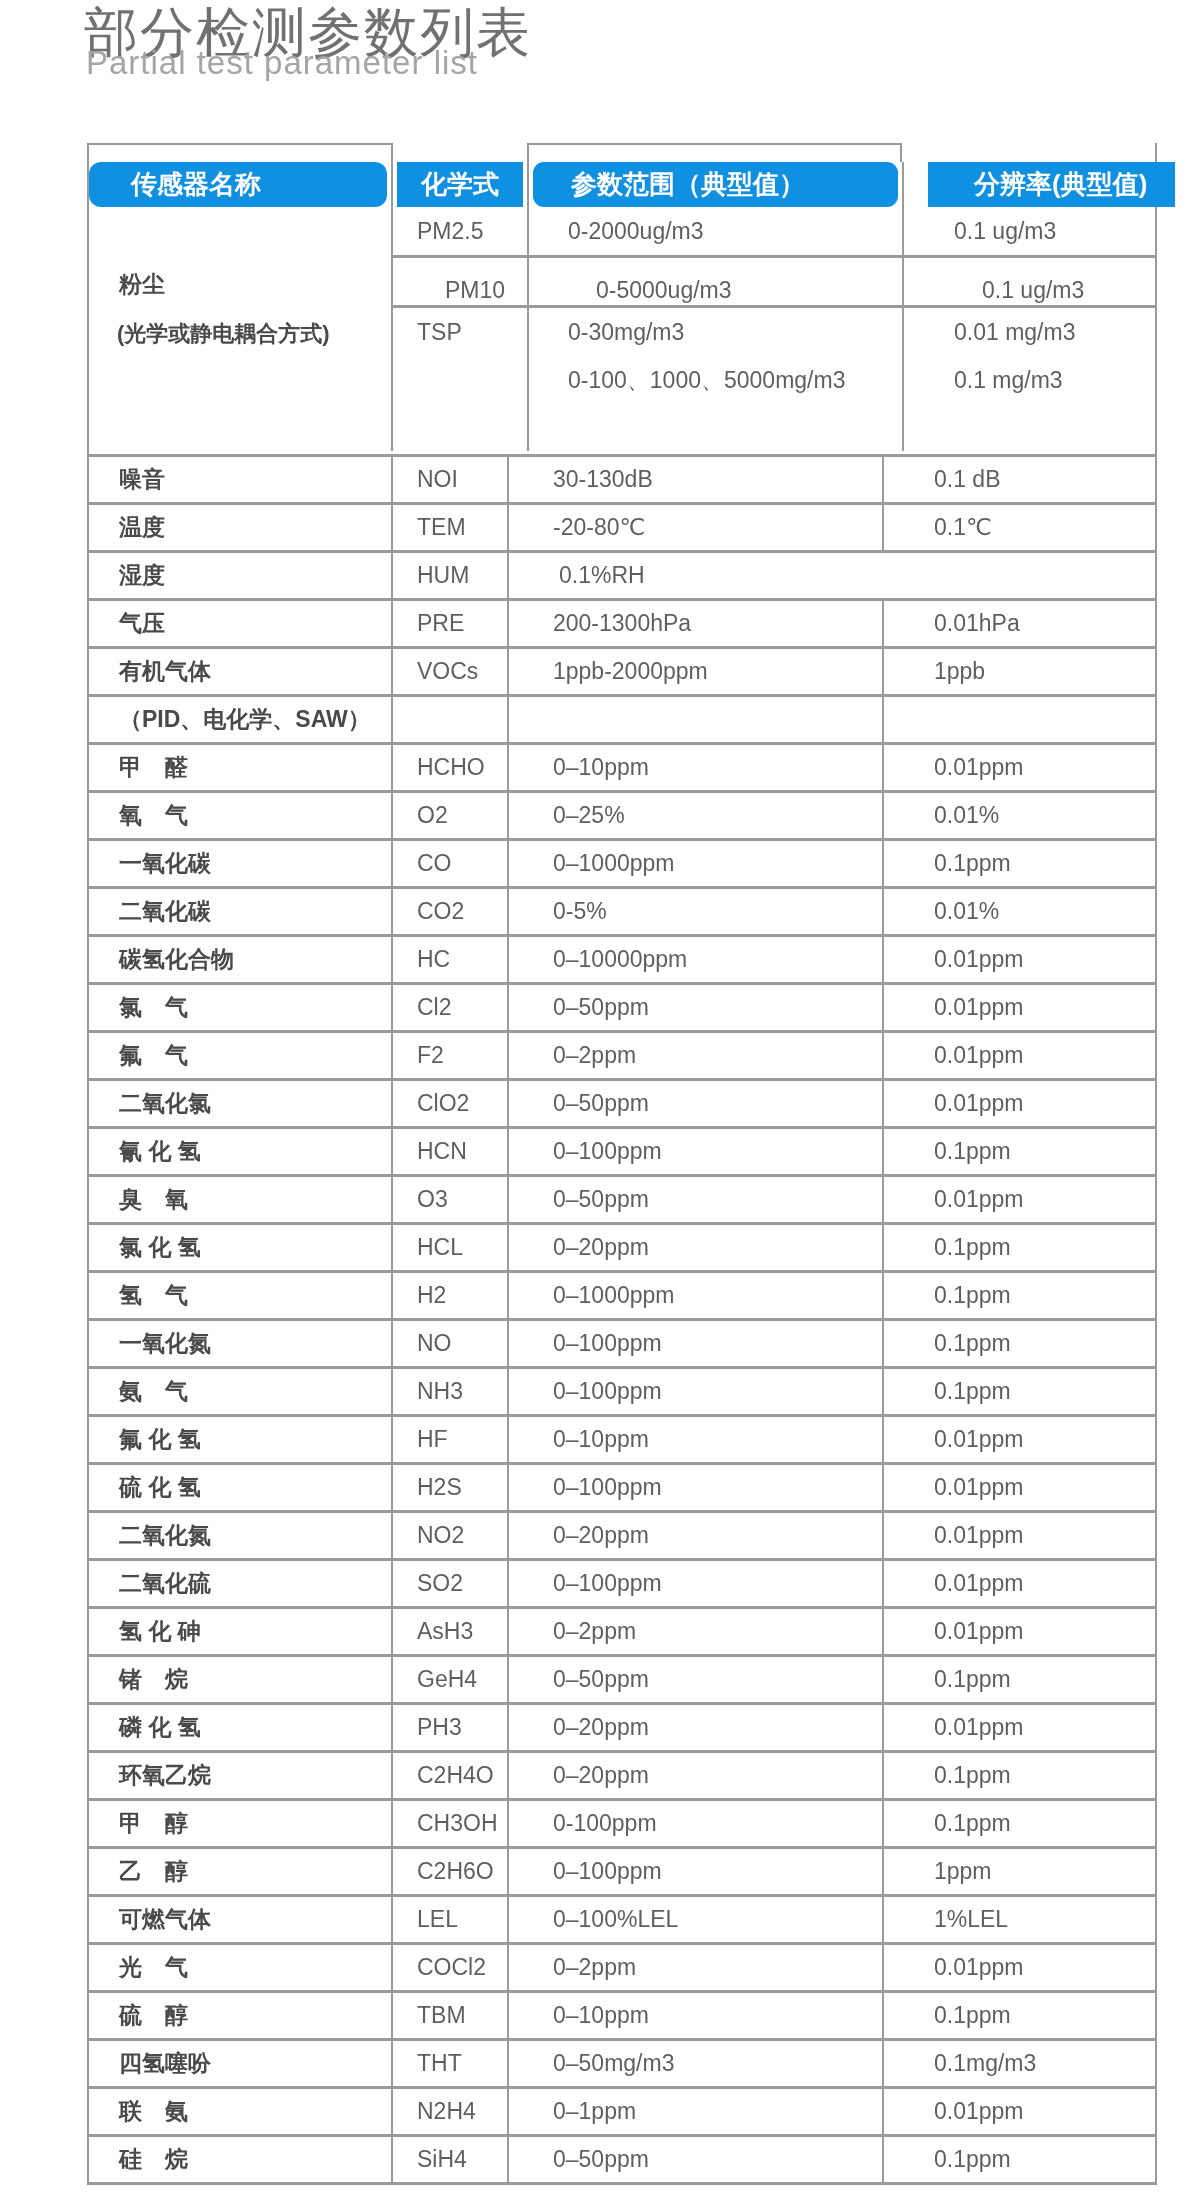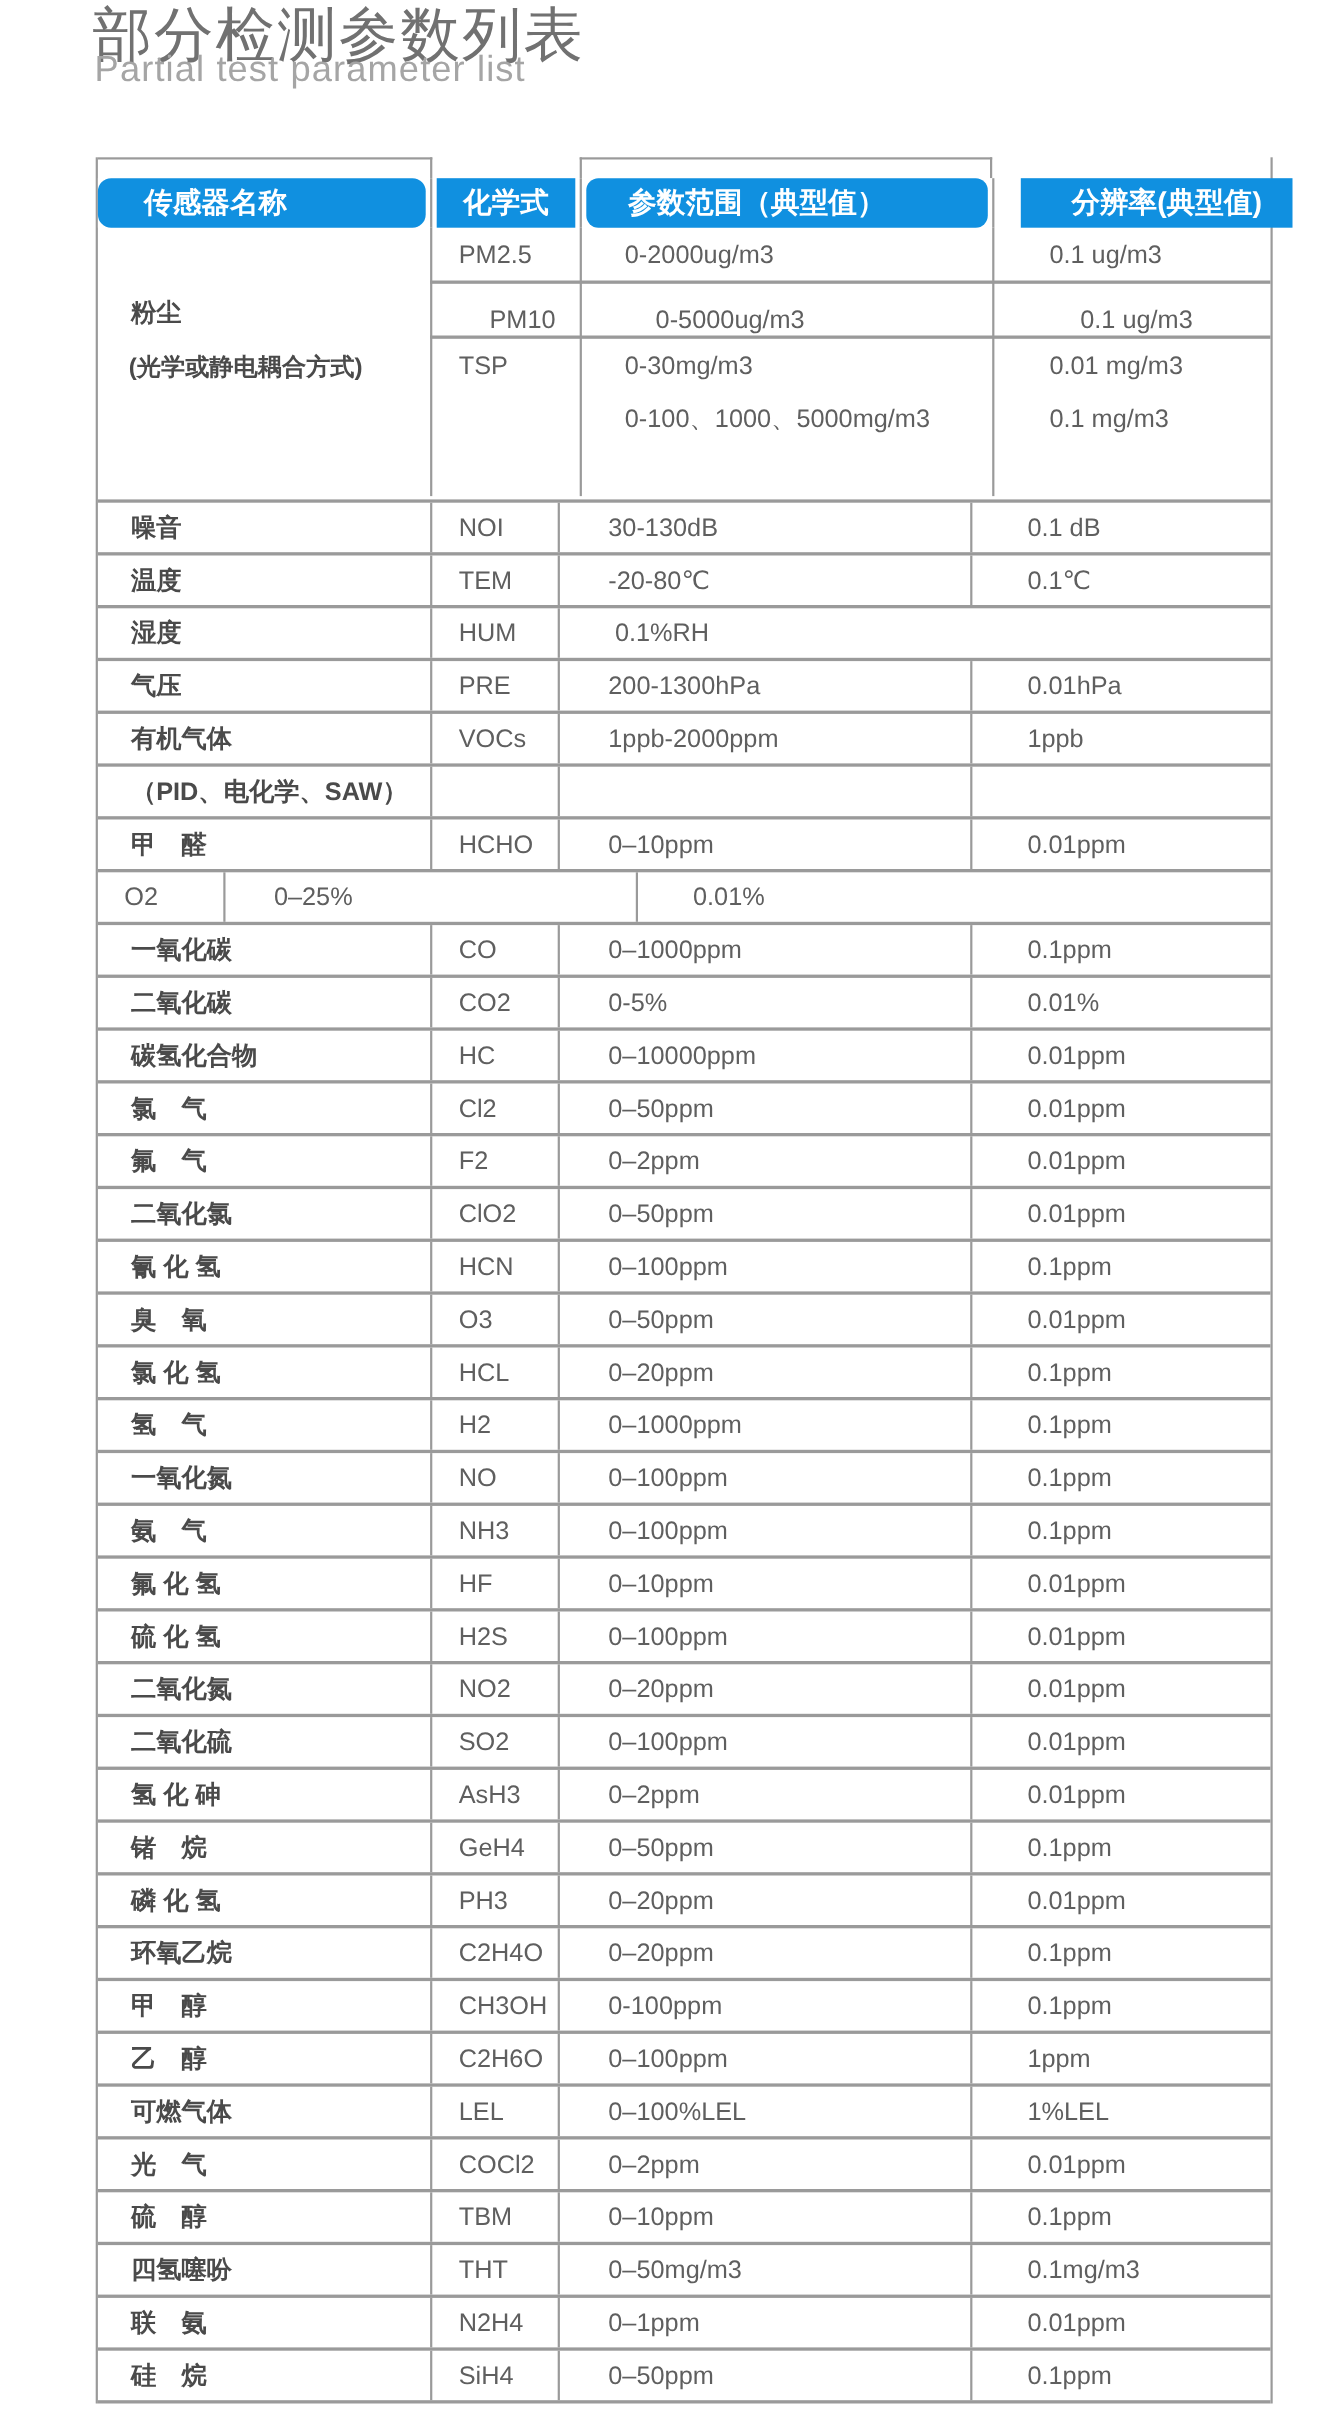--- a/index.html
+++ b/index.html
@@ -193,20 +193,21 @@
   </div>
 
   <div class="t-row">
     <div class="cell c1">甲　醛</div>
     <div class="cell c2">HCHO</div>
     <div class="cell c3">0–10ppm</div>
     <div class="cell c4">0.01ppm</div>
   </div>
 
   <div class="t-row">
+    <div class="cell c1">氧　气</div>
     <div class="cell c2">O2</div>
     <div class="cell c3">0–25%</div>
     <div class="cell c4">0.01%</div>
   </div>
 
   <div class="t-row">
     <div class="cell c1">一氧化碳</div>
     <div class="cell c2">CO</div>
     <div class="cell c3">0–1000ppm</div>
     <div class="cell c4">0.1ppm</div>

